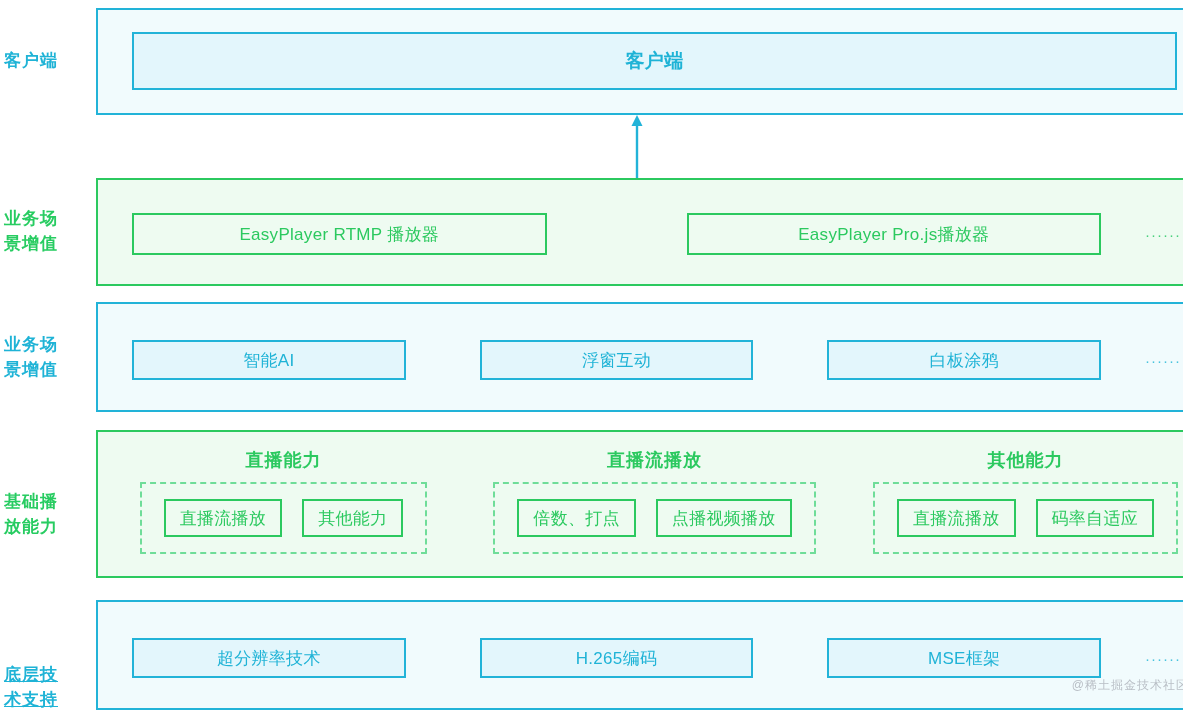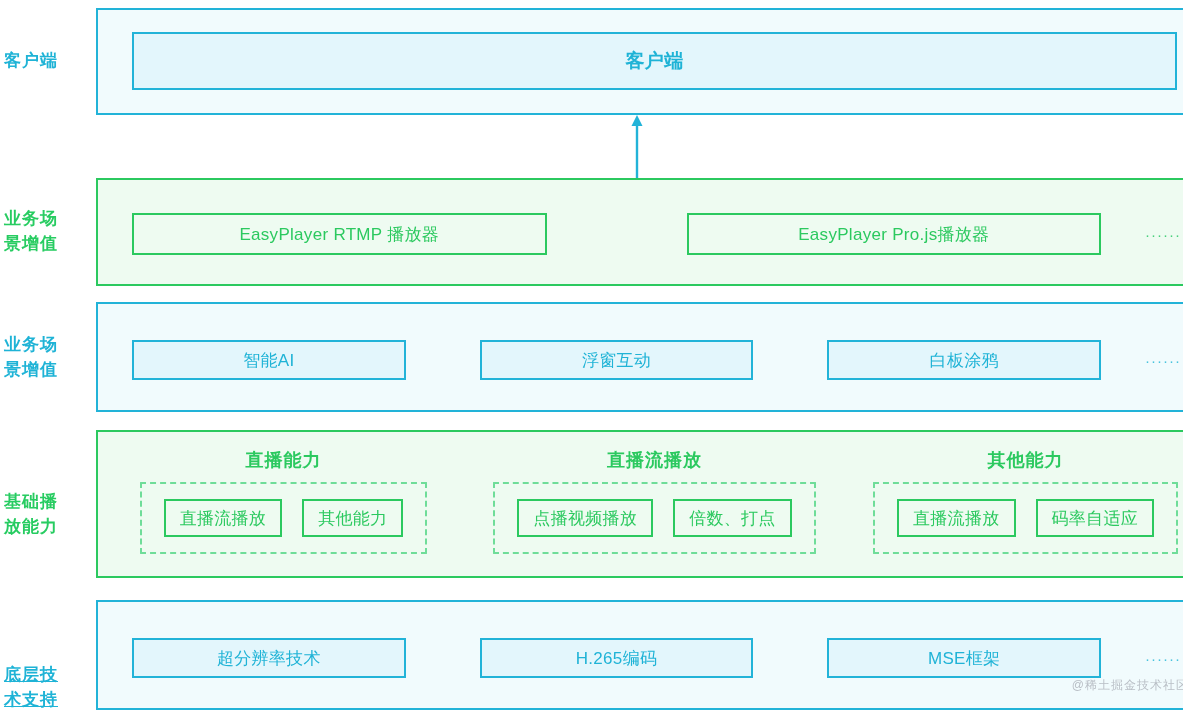--- a/index.html
+++ b/index.html
@@ -235,22 +235,22 @@
         <div class="cap-title">直播能力</div>
         <div class="cap-dashed">
           <div class="chip green">直播流播放</div>
           <div class="chip green">其他能力</div>
         </div>
       </div>
 
       <div class="cap-col">
         <div class="cap-title">直播流播放</div>
         <div class="cap-dashed">
+          <div class="chip green">倍数、打点</div>
           <div class="chip green">点播视频播放</div>
-          <div class="chip green">倍数、打点</div>
         </div>
       </div>
 
       <div class="cap-col">
         <div class="cap-title">其他能力</div>
         <div class="cap-dashed">
           <div class="chip green">直播流播放</div>
           <div class="chip green">码率自适应</div>
         </div>
       </div>

